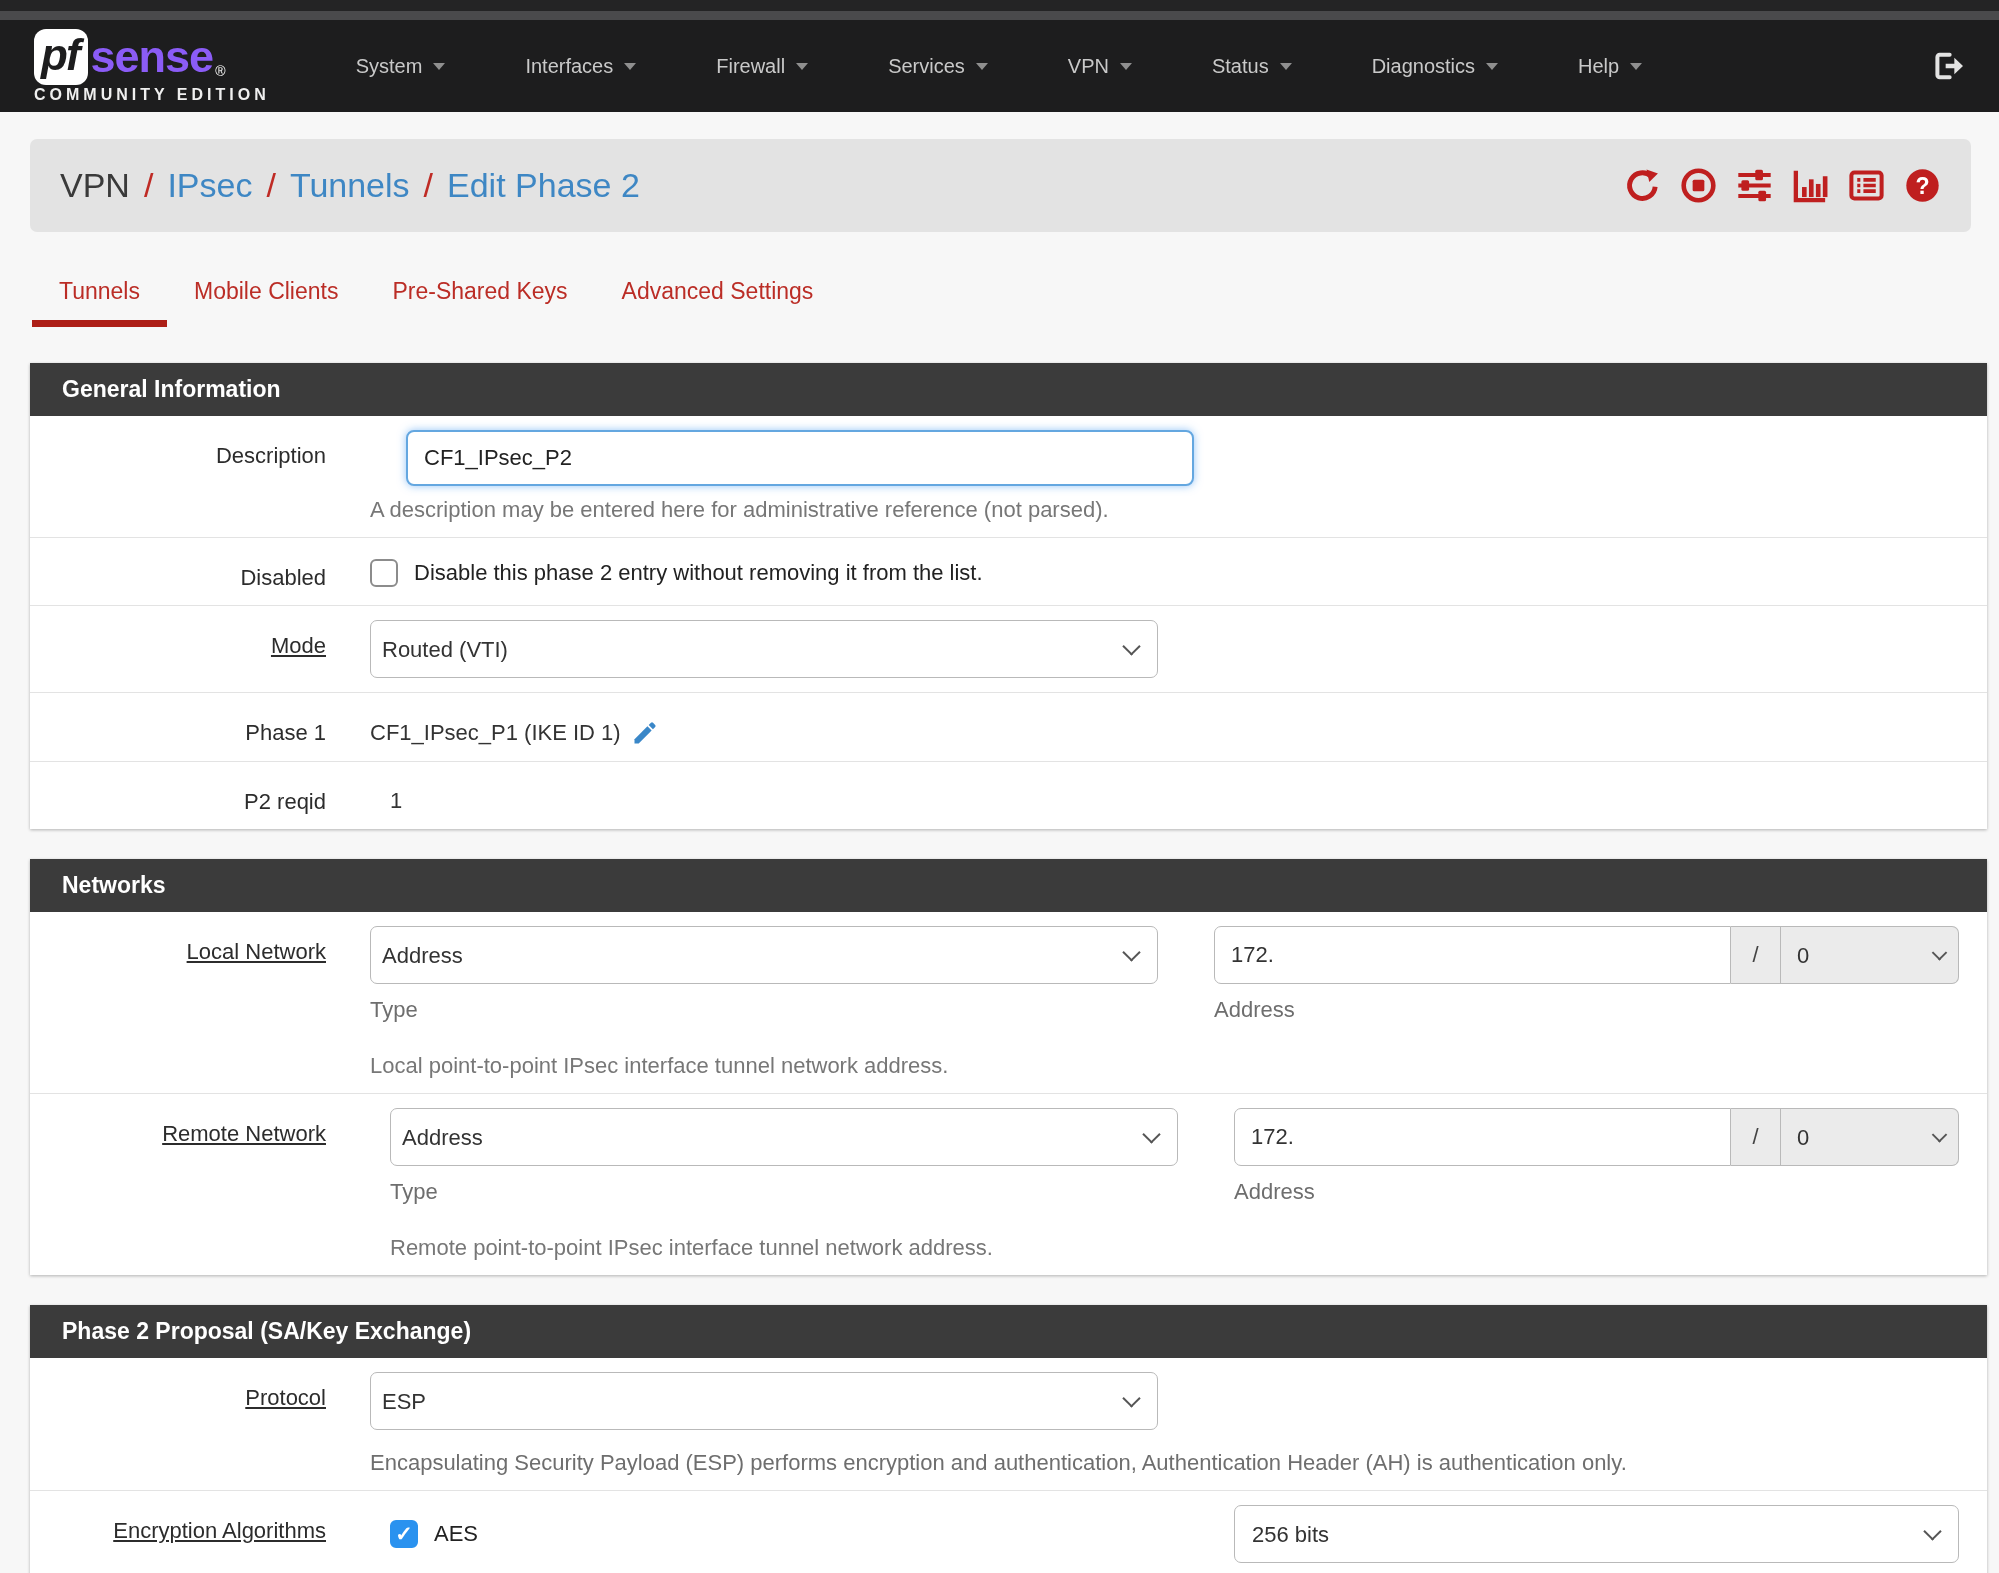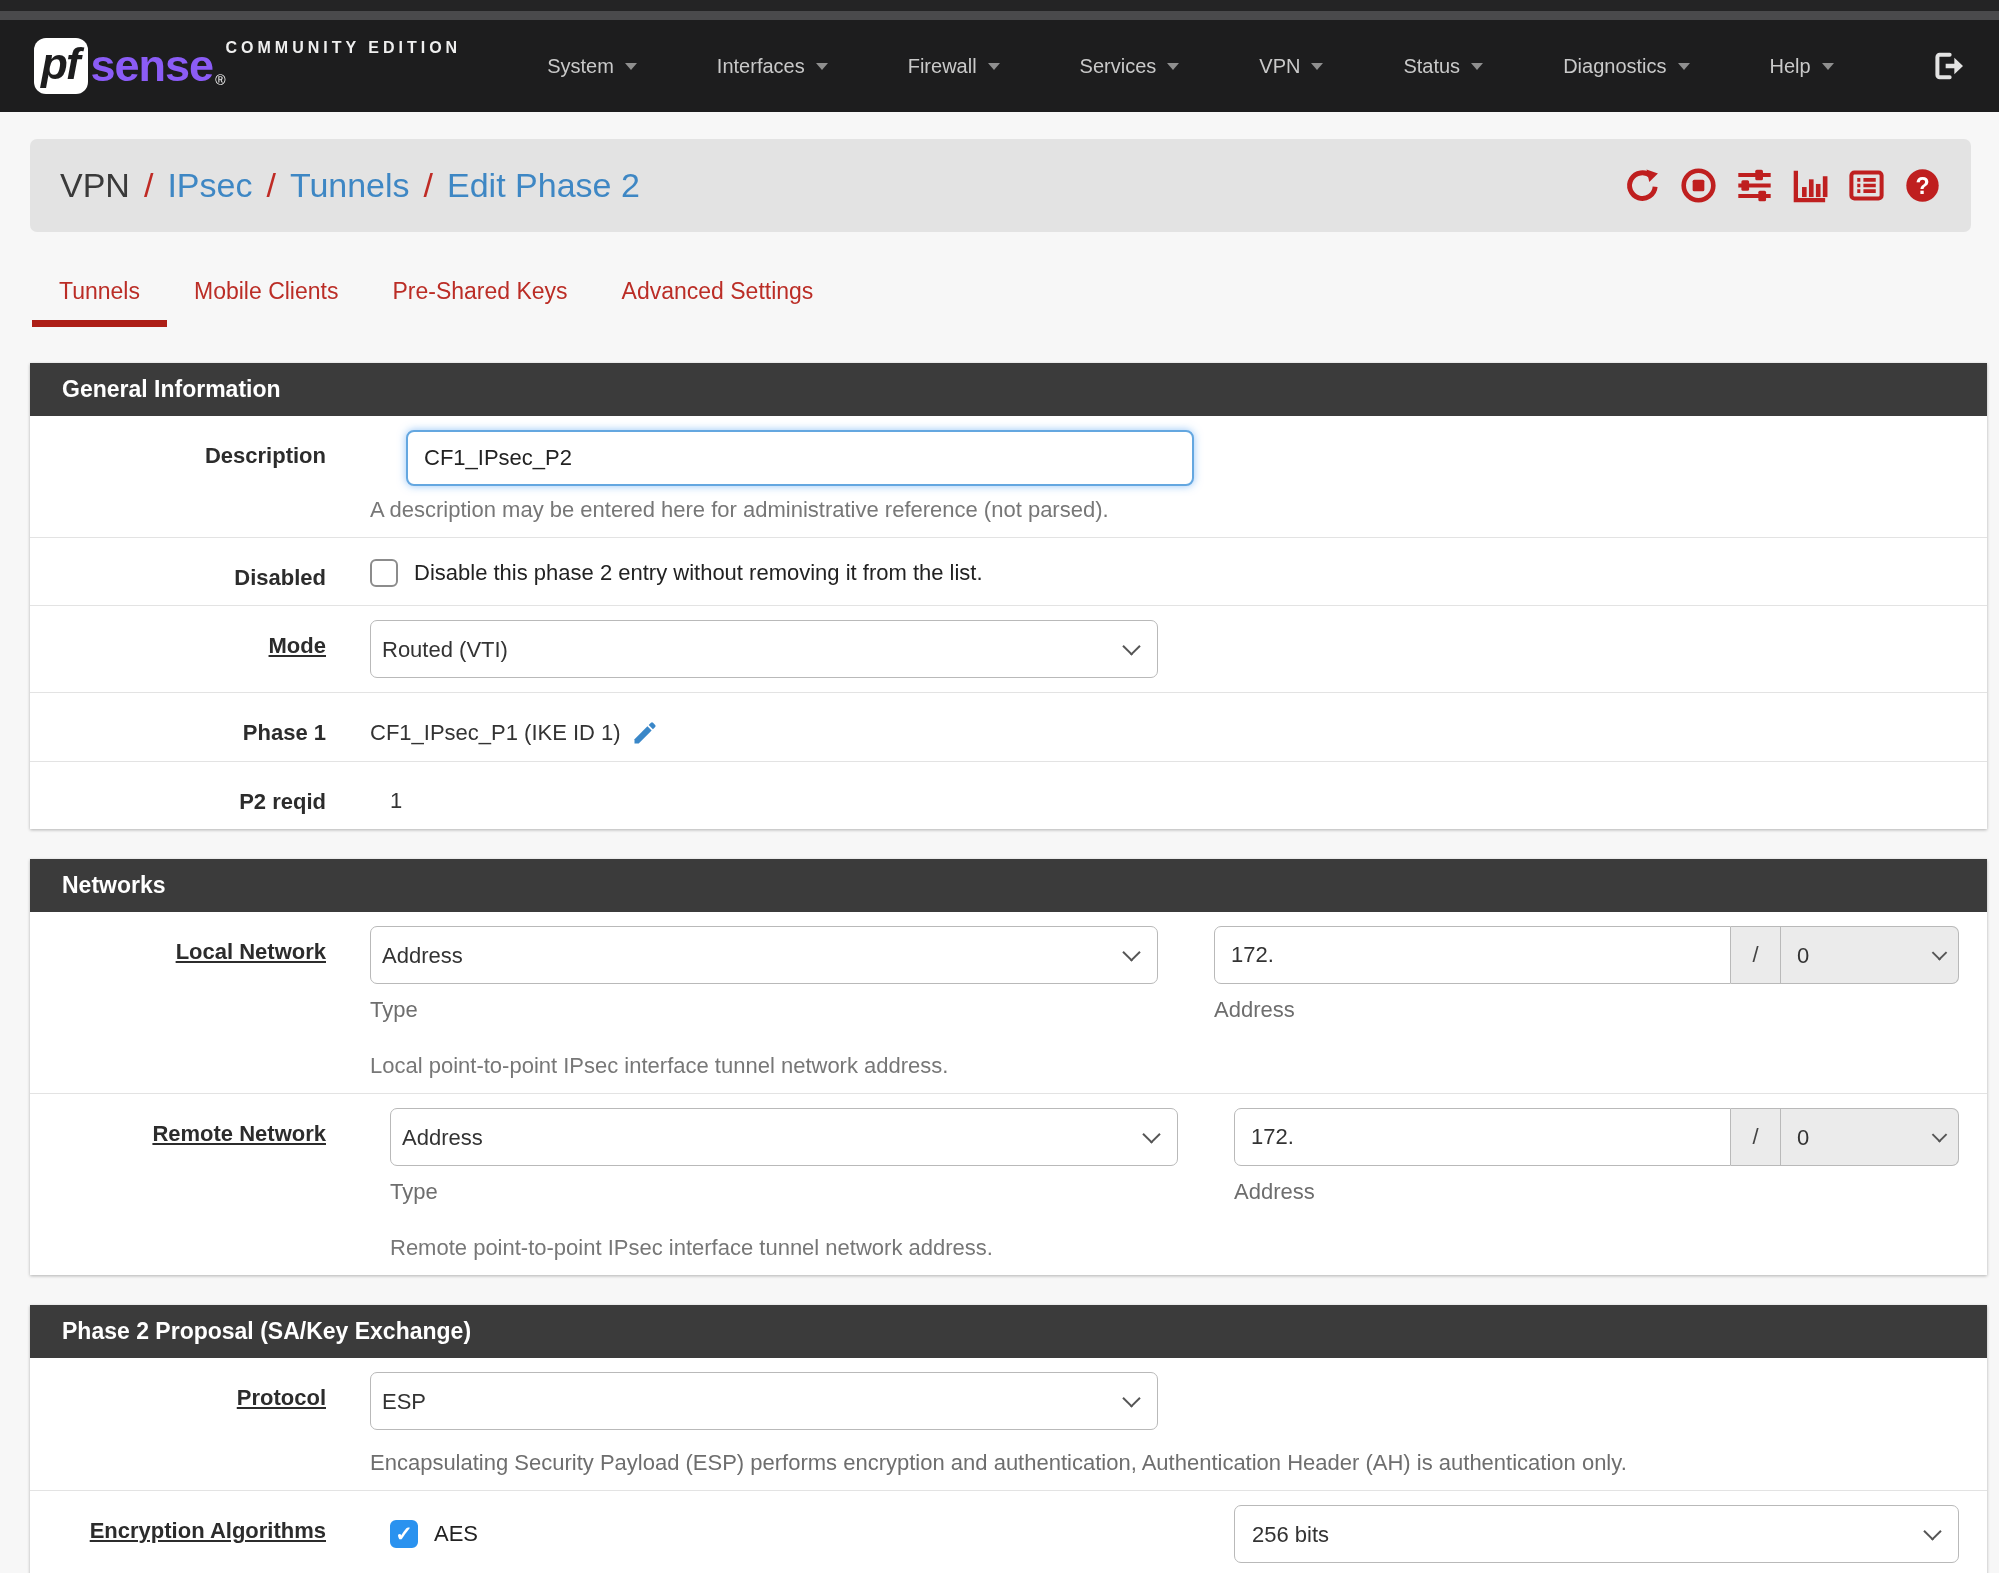--- a/index.html
+++ b/index.html
@@ -5,21 +5,21 @@
   * { margin:0; padding:0; box-sizing:border-box; }
   html,body { width:1999px; height:1573px; overflow:hidden; background:#f7f7f7;
     font-family:"Liberation Sans", sans-serif; color:#333; }
 
   
   .strip1 { height:11px; background:#242425; }
   .strip2 { height:9px;  background:#4a4a4c; }
 
   
   .navbar { height:92px; background:#1d1d1e; display:flex; align-items:center; padding:0 34px; }
-  .logo { display:flex; flex-direction:row; margin-right:46px;justify-content:center; }
+  .logo { display:flex; flex-direction:column; margin-right:46px;justify-content:center; }
   .logo-top { display:flex; align-items:center; }
   .pf-tile { background:#fff; border-radius:12px; padding:1px 9px 5px 7px; margin-right:3px; }
   .pf-tile span { font-style:italic; font-weight:bold; font-size:44px; color:#1d1d1e; letter-spacing:-2px; }
   .logo-sense { font-weight:bold; font-size:45px; color:#8b5cf6; letter-spacing:-1px; }
   .logo-reg { font-size:14px; color:#fff; align-self:flex-end; margin:0 0 6px 2px; }
   .logo-sub { font-size:16px; font-weight:bold; color:#efefef; letter-spacing:4px; margin-top:1px; }
   .nav-items { display:flex; list-style:none; }
   .nav-item { padding:0 40px; color:#c9c9c9; font-size:20px; cursor:pointer; display:flex; align-items:center; white-space:nowrap; }
   .caret { display:inline-block; width:0; height:0; border-left:6px solid transparent; border-right:6px solid transparent; border-top:7px solid #8f8f8f; margin-left:11px; }
   .nav-right { margin-left:auto; color:#e3e3e3; display:flex; align-items:center; cursor:pointer; }
@@ -39,21 +39,21 @@
   .tabs { display:flex; list-style:none; margin:34px 30px 0 32px; }
   .tab { font-size:23px; color:#bb2d26; padding:12px 27px 15px; cursor:pointer; border-bottom:7px solid transparent; }
   .tab.active { border-bottom-color:#ad1f17; }
 
   
   .panel { margin:30px 12px 24px 30px; background:#fff; box-shadow:0 1px 3px rgba(0,0,0,.28); }
   .panel.first { margin-top:36px; }
   .panel-h { background:#3b3b3b; color:#fff; font-weight:bold; font-size:23px; padding:13px 32px; }
   .row { display:grid; grid-template-columns:312px 1fr; padding:14px 28px; border-bottom:1px solid #e3e3e3; align-items:start; }
   .row:last-child { border-bottom:none;gap:20px; }
-  .lbl { font-weight:bold; font-size:22px; color:#2c2c2c; text-align:right; padding:13px 44px 0 0; }
+  .lbl { font-weight:normal; font-size:22px; color:#2c2c2c; text-align:right; padding:13px 44px 0 0; }
   .lbl.help-link { text-decoration:underline; cursor:pointer; }
   .ctrl { display:flex; flex-direction:column; }
 
   .text-input { width:788px; height:56px; font-size:22px; font-family:"Liberation Sans",sans-serif;
     color:#222; padding:0 16px; border:2px solid #64a7e0; border-radius:8px; outline:none;
     box-shadow:0 0 9px rgba(63,150,240,.55);margin-left:36px; }
   .help { font-size:22px; color:#777; margin-top:11px; }
 
   .select-wrap { position:relative; width:788px; }
   .select-wrap select { width:100%; height:58px; font-size:22px; font-family:"Liberation Sans",sans-serif;

